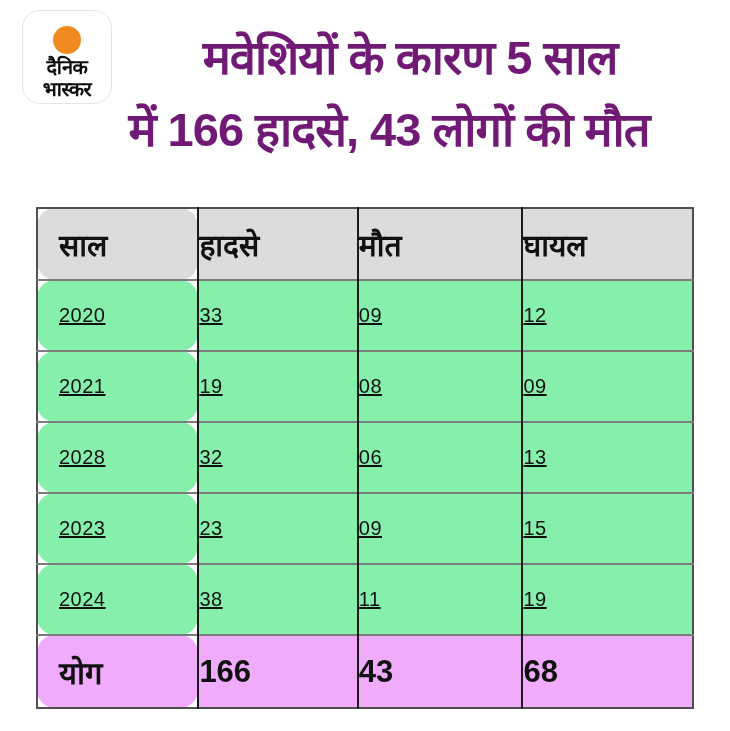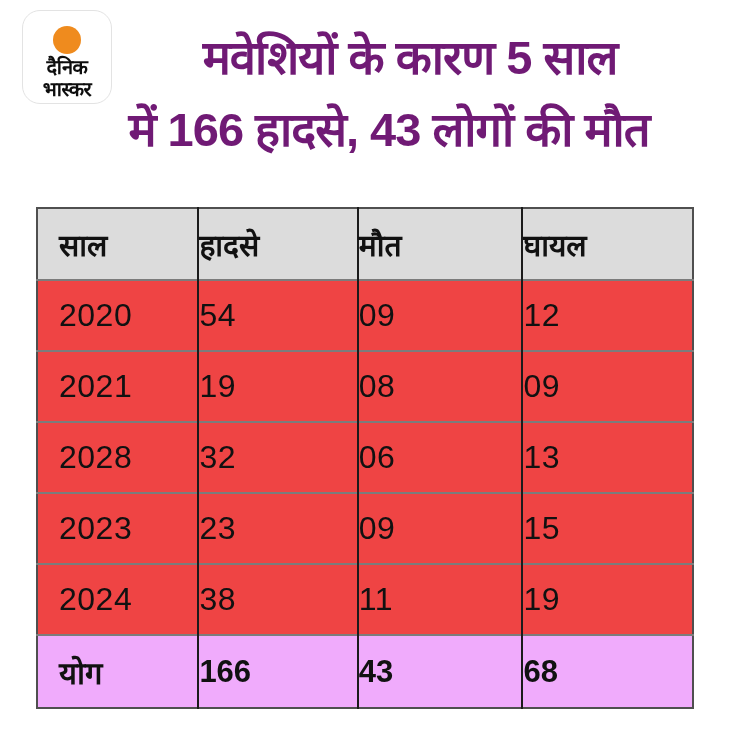--- a/index.html
+++ b/index.html
@@ -94,34 +94,36 @@
     box-sizing: border-box;
     color: #111111;
     text-align: left;
     vertical-align: middle;
     padding: 0;
   }
   .data-table td:first-child, .data-table th:first-child {
     border-left: none;
     text-align: left;
     padding-left: 21px;
+    border-radius: 18px;
   }
   .data-table tr.header-row th {
     border-top: none;
     height: 72px;
     background: #dcdcdc;
     font-weight: 800;
     font-size: 30px;
   }
   .data-table tr.data-row td {
     height: 71px;
-    background: #ef4444;
+    background: #86efac;
     font-weight: 400;
-    font-size: 32px;
+    font-size: 20px;
     letter-spacing: 0.5px;
+    text-decoration: underline;
   }
   .data-table tr.total-row td {
     height: 73px;
     background: #f0abfc;
     font-weight: 800;
     font-size: 31px;
   }
 </style>
 </head>
 <body>
@@ -149,21 +151,21 @@
     <tbody>
       <tr class="header-row">
         <th>साल</th>
         <th>हादसे</th>
         <th>मौत</th>
         <th>घायल</th>
       </tr>
 
       <tr class="data-row">
         <td>2020</td>
-        <td>54</td>
+        <td>33</td>
         <td>09</td>
         <td>12</td>
       </tr>
 
       <tr class="data-row">
         <td>2021</td>
         <td>19</td>
         <td>08</td>
         <td>09</td>
       </tr>

